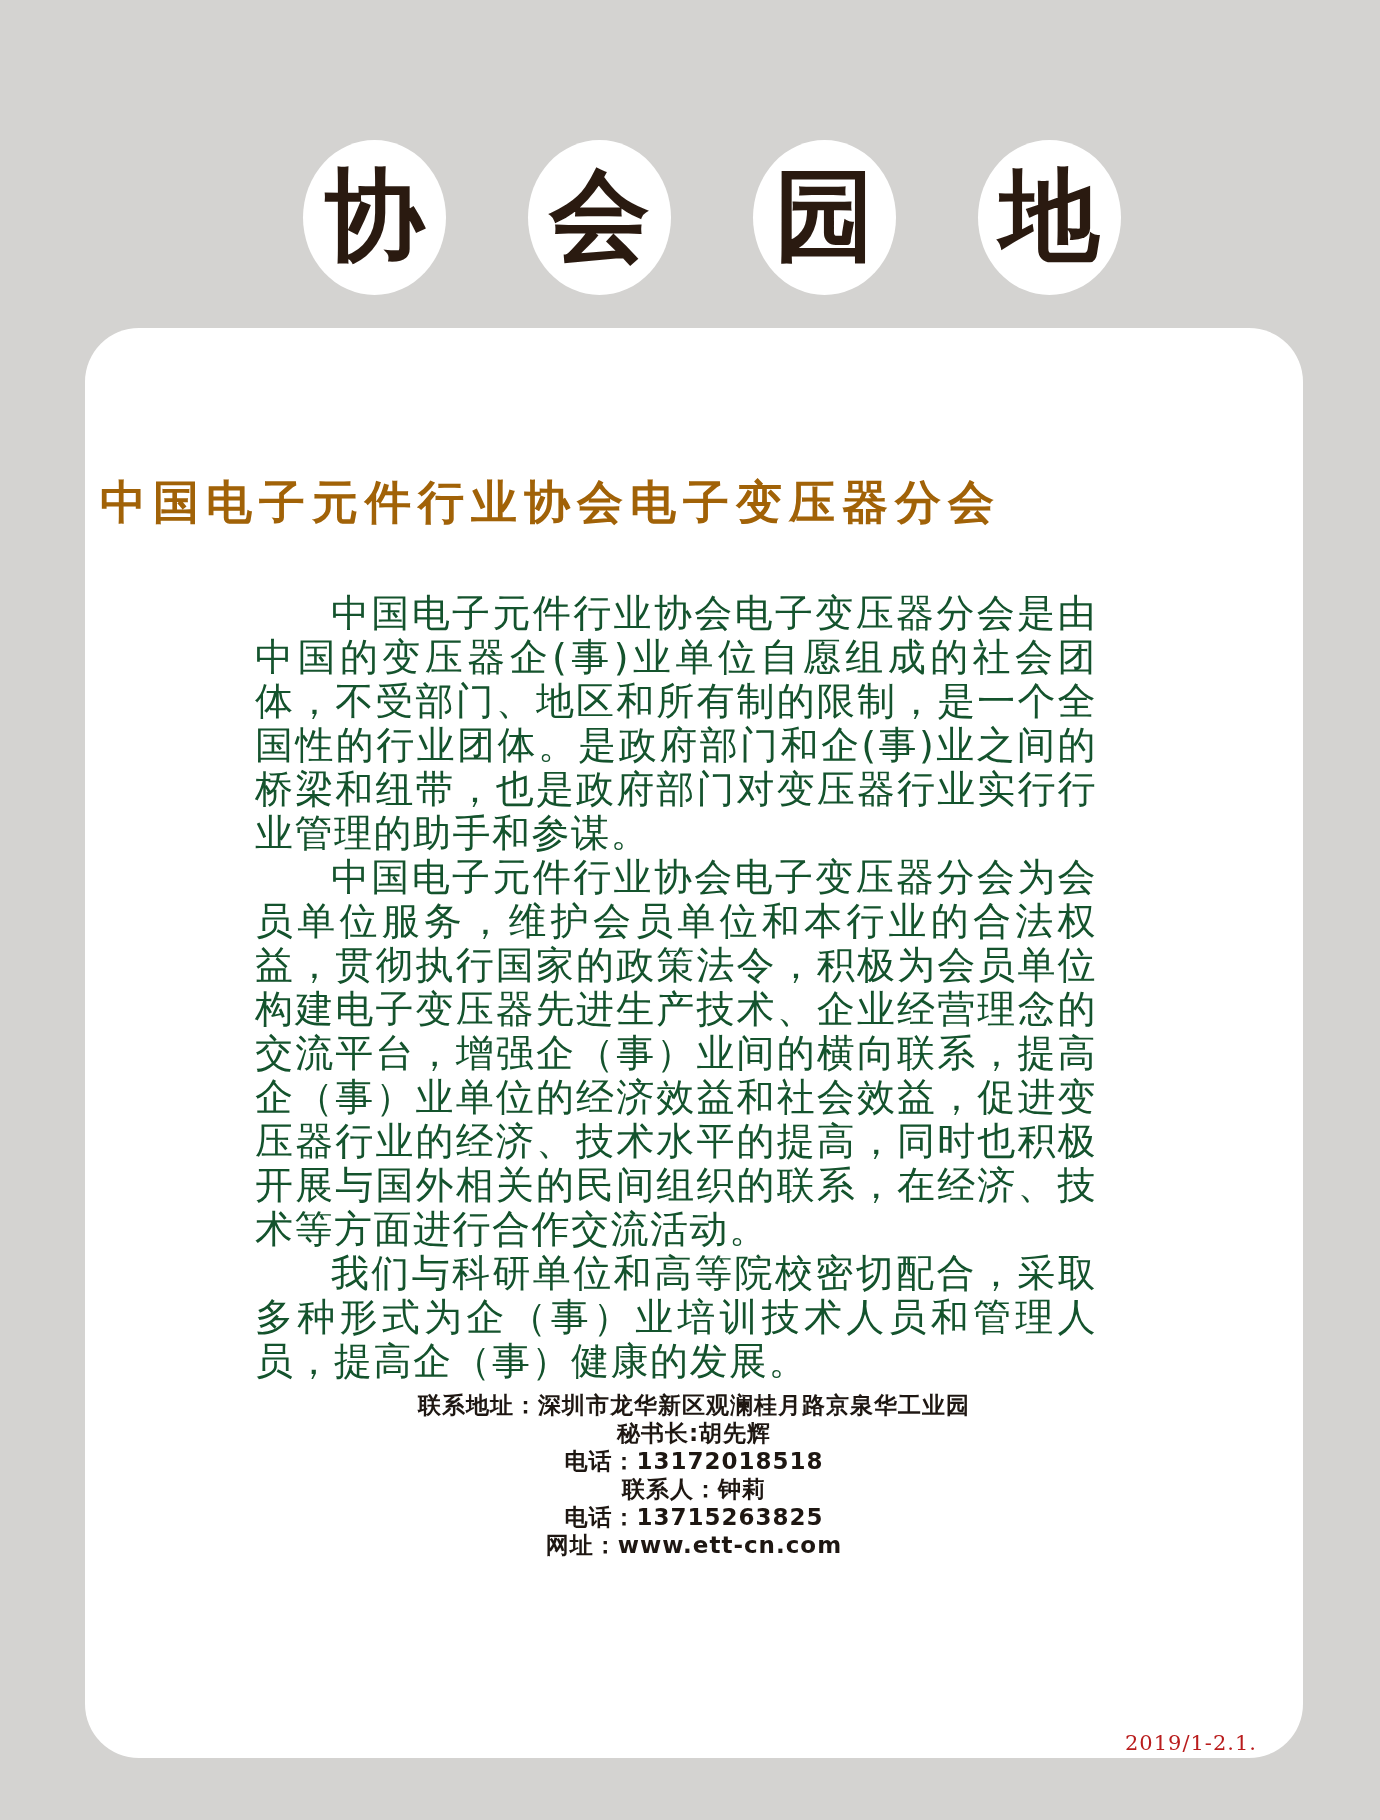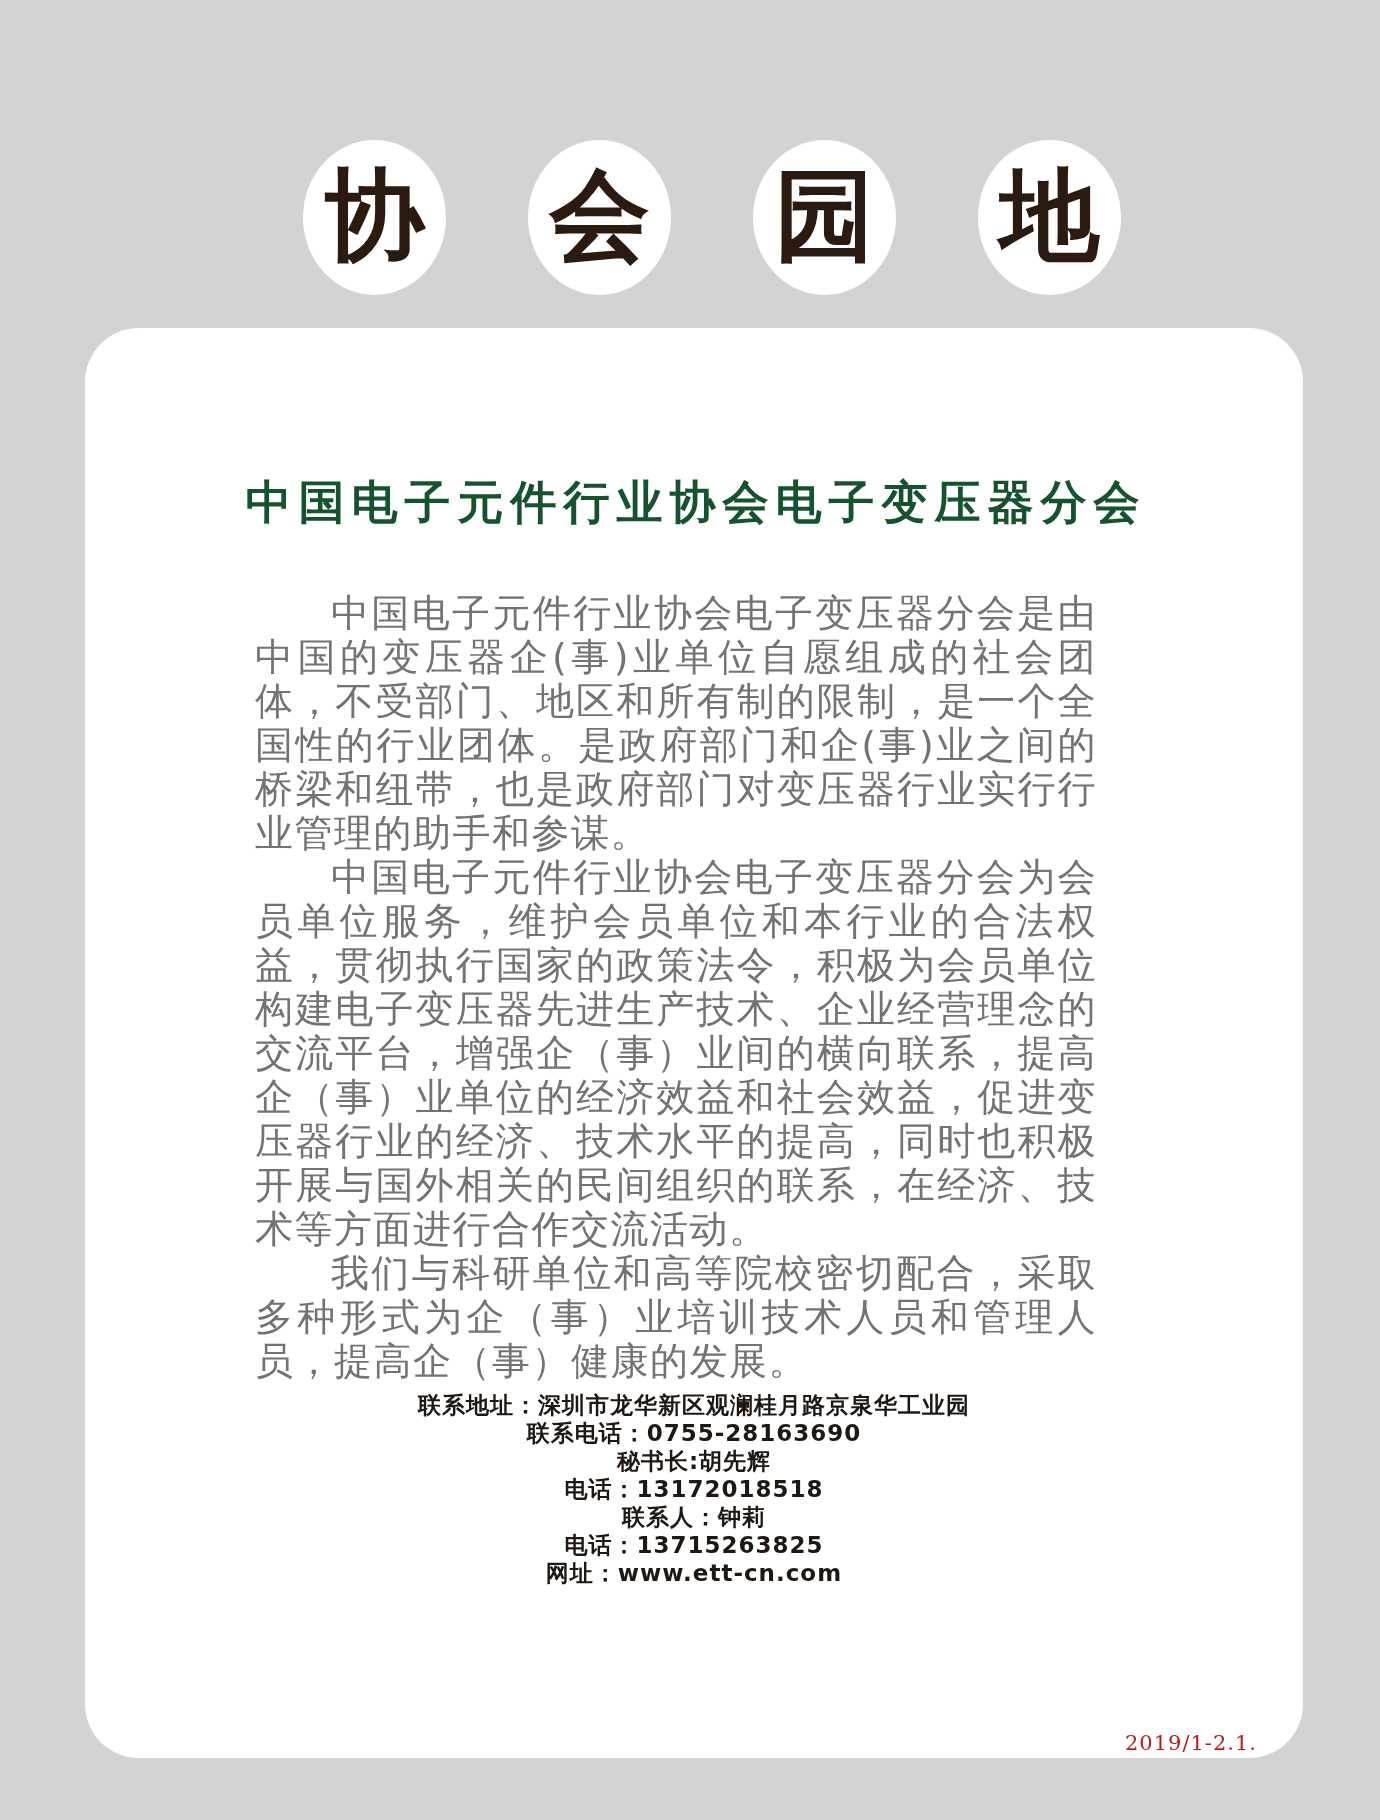--- a/index.html
+++ b/index.html
@@ -42,36 +42,35 @@
     position: absolute;
     left: 85px;
     top: 328px;
     width: 1218px;
     height: 1430px;
     background: #ffffff;
     border-radius: 54px;
   }
 
   .article-title {
-    margin: 148px 0 0 4px;
-    text-align: center;
+    margin: 148px 0 0 15px;
     font-size: 46px;
     font-weight: bold;
     letter-spacing: 7px;
-    color: #14532d;
+    color: #a16207;
     line-height: 1.15;
   }
 
   .body-text {
     width: 842px;
     margin: 62px 2px 0 170px;
     font-size: 38px;
     line-height: 44px;
     letter-spacing: 1.5px;
-    color: #737373;
+    color: #14532d;
     text-align: justify;
   }
   .body-text p {
     margin: 0;
     text-indent: 2em;
   }
 
   .contact {
     margin-top: 8px;
     text-align: center;
@@ -121,23 +120,20 @@
       <p>中国电子元件行业协会电子变压器分会是由中国的变压器企(事)业单位自愿组成的社会团体，不受部门、地区和所有制的限制，是一个全国性的行业团体。是政府部门和企(事)业之间的桥梁和纽带，也是政府部门对变压器行业实行行业管理的助手和参谋。</p>
       <p>中国电子元件行业协会电子变压器分会为会员单位服务，维护会员单位和本行业的合法权益，贯彻执行国家的政策法令，积极为会员单位构建电子变压器先进生产技术、企业经营理念的交流平台，增强企（事）业间的横向联系，提高企（事）业单位的经济效益和社会效益，促进变压器行业的经济、技术水平的提高，同时也积极开展与国外相关的民间组织的联系，在经济、技术等方面进行合作交流活动。</p>
       <p>我们与科研单位和高等院校密切配合，采取多种形式为企（事）业培训技术人员和管理人员，提高企（事）健康的发展。</p>
     </div>
 
     <div class="contact">
       <div class="contact-line">
         <span>联系地址：</span><span>深圳市龙华新区观澜桂月路京泉华工业园</span>
       </div>
       <div class="contact-line">
-        <span>联系电话：</span><span>0755-28163690</span>
-      </div>
-      <div class="contact-line">
         <span>秘书长:</span><span>胡先辉</span>
       </div>
       <div class="contact-line">
         <span>电话：</span><span>13172018518</span>
       </div>
       <div class="contact-line">
         <span>联系人：</span><span>钟莉</span>
       </div>
       <div class="contact-line">
         <span>电话：</span><span>13715263825</span>

